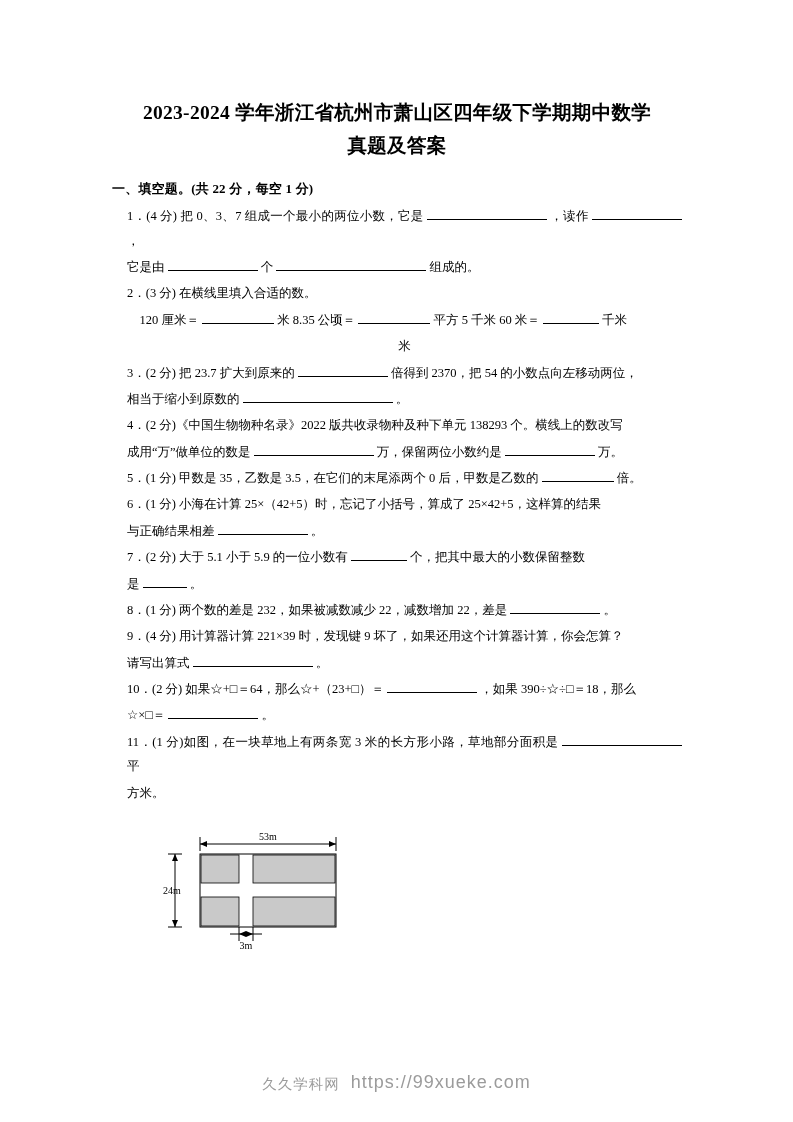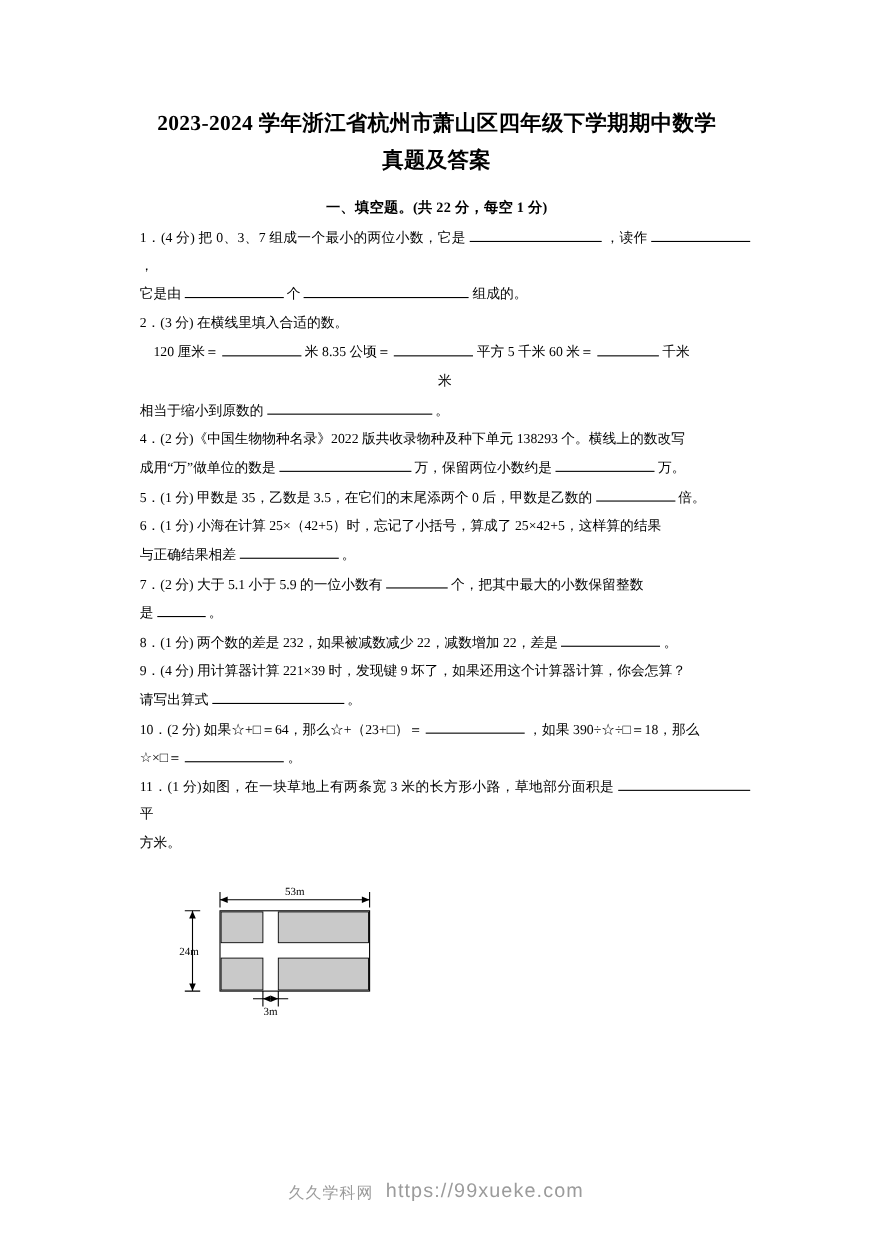--- a/index.html
+++ b/index.html
@@ -41,21 +41,20 @@
   h1.doc-title .line2 {
     display: block;
     font-family: Liberation Mono, monospace;
   }
   .section-head {
     font-size: 13px;
     font-weight: bold;
     margin-top: 16px;
     margin-bottom: 6px;
     letter-spacing: 0.2px;
-    text-align: center;
   }
   .q {
     font-size: 12.5px;
     line-height: 1.95;
     margin: 0 0 2px 15px;
     text-align: justify;
   }
   .blank {
     display: inline-block;
     border-bottom: 1px solid #000;
@@ -142,20 +141,25 @@
       <span class="blank b-md"></span>
       <span>平方 5 千米 60 米＝</span>
       <span class="blank b-sm"></span>
       <span>千米</span>
     </div>
     <div class="q center-line">
       <span>米</span>
     </div>
 
     <div class="q">
+      <span>3．(2 分) 把 23.7 扩大到原来的</span>
+      <span class="blank b-lg"></span>
+      <span>倍得到 2370，把 54 的小数点向左移动两位，</span>
+    </div>
+    <div class="q">
       <span>相当于缩小到原数的</span>
       <span class="blank b-xxl"></span>
       <span>。</span>
     </div>
 
     <div class="q">
       <span>4．(2 分)《中国生物物种名录》2022 版共收录物种及种下单元 138293 个。横线上的数改写</span>
     </div>
     <div class="q">
       <span>成用“万”做单位的数是</span>

